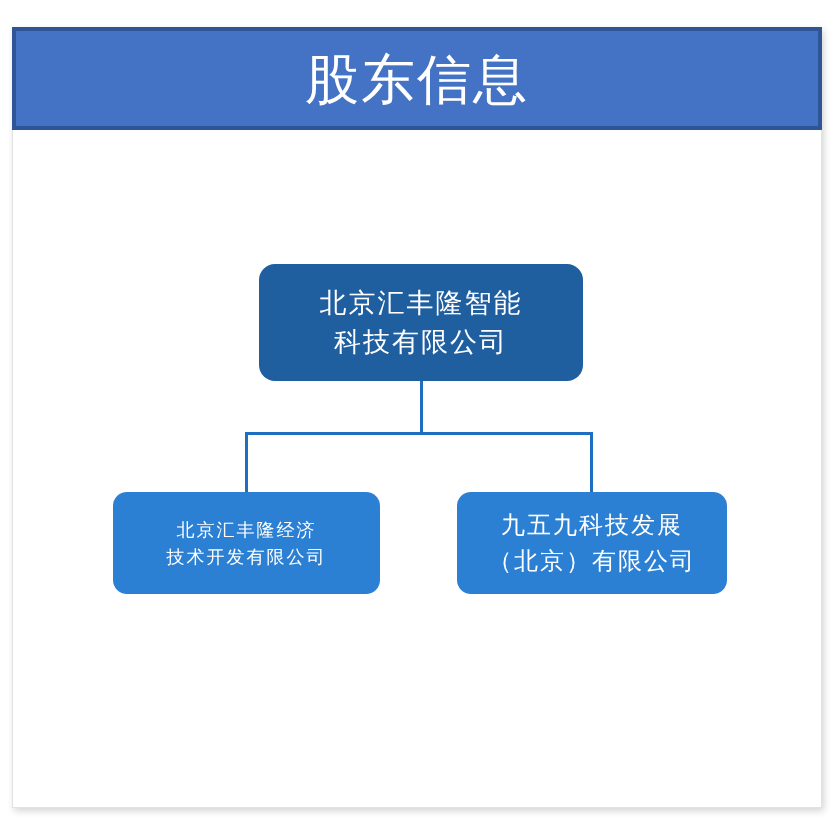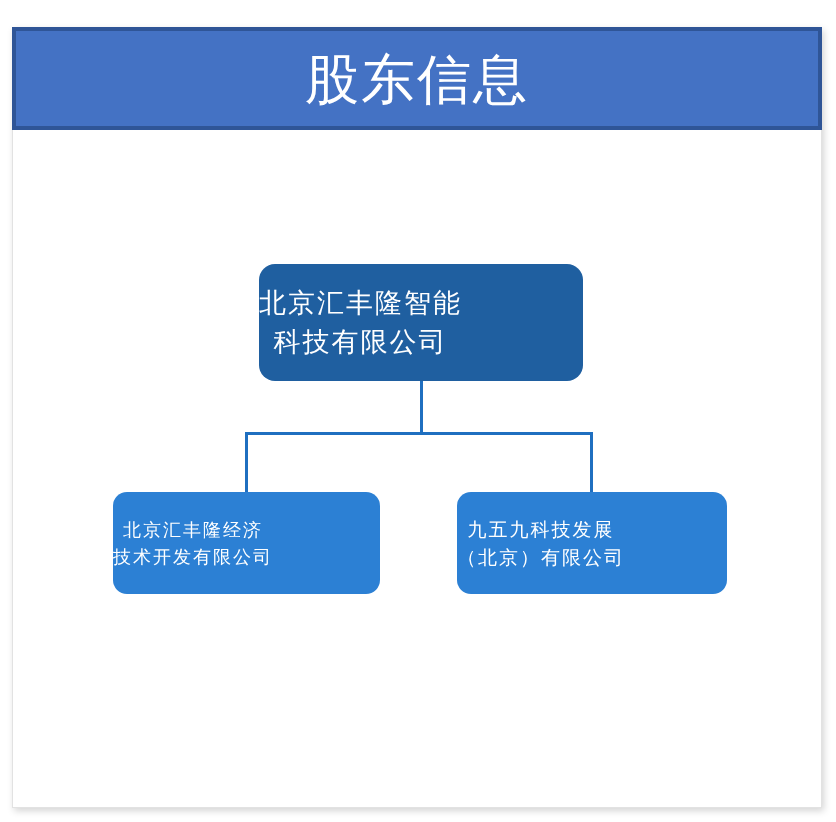--- a/index.html
+++ b/index.html
@@ -78,21 +78,21 @@
     height: 676px;
     pointer-events: none;
   }
 
   
   .node {
     position: absolute;
     box-sizing: border-box;
     display: flex;
     align-items: center;
-    justify-content: flex-start;
+    justify-content: center;
     text-align: center;
     color: #ffffff;
     font-family: "DejaVu Serif", "Liberation Serif", serif;
     border-radius: 14px;
   }
   .node-label {
     display: block;
     white-space: pre-line;
     letter-spacing: 2px;
   }
@@ -117,21 +117,21 @@
     font-size: 18px;
     line-height: 1.5;
   }
 
   .node-child-right {
     left: 444px;
     top: 361px;
     width: 270px;
     height: 102px;
     background: #2C80D4;
-    font-size: 19px;
+    font-size: 24px;
     line-height: 1.5;
   }
 </style>
 </head>
 <body>
 
 <div id="stage">
 
   <div class="card"></div>
 

